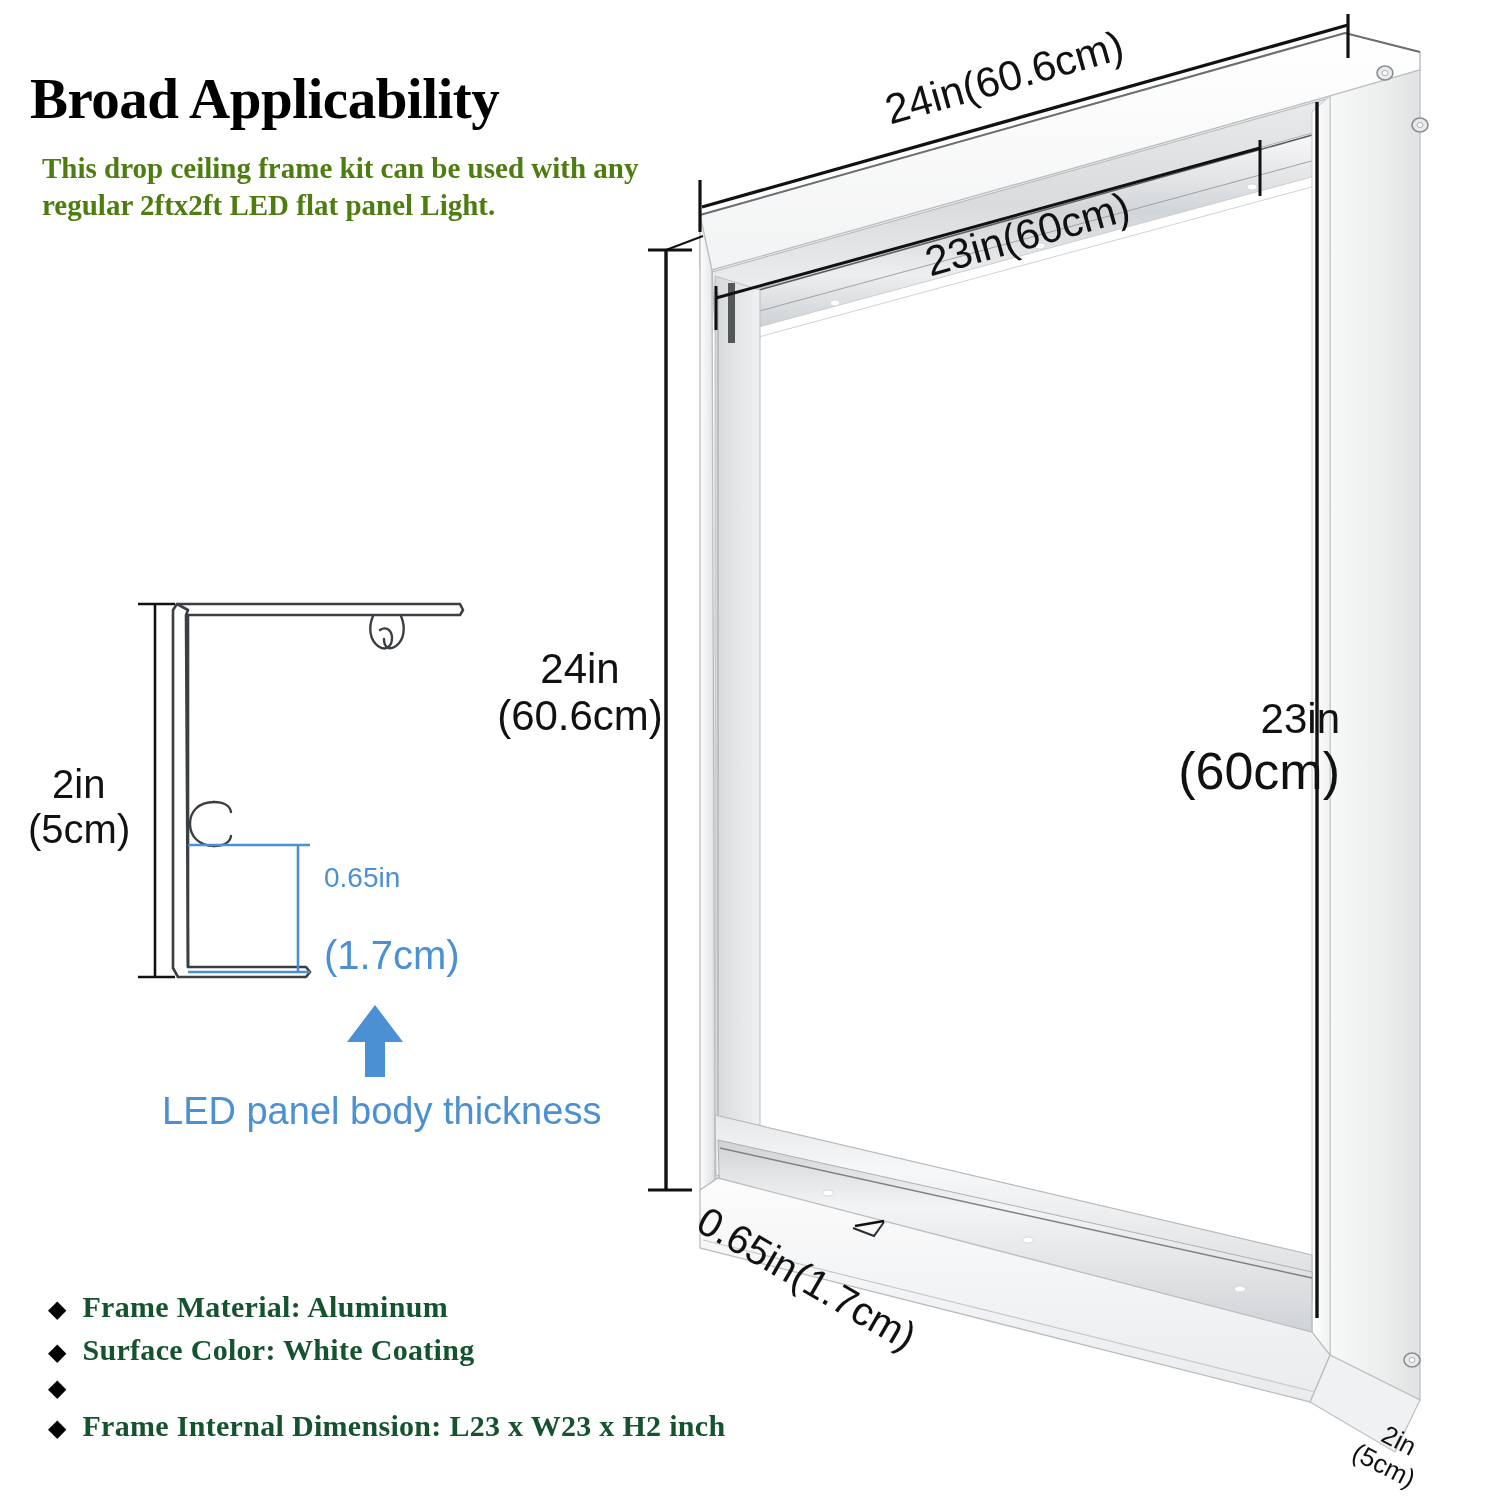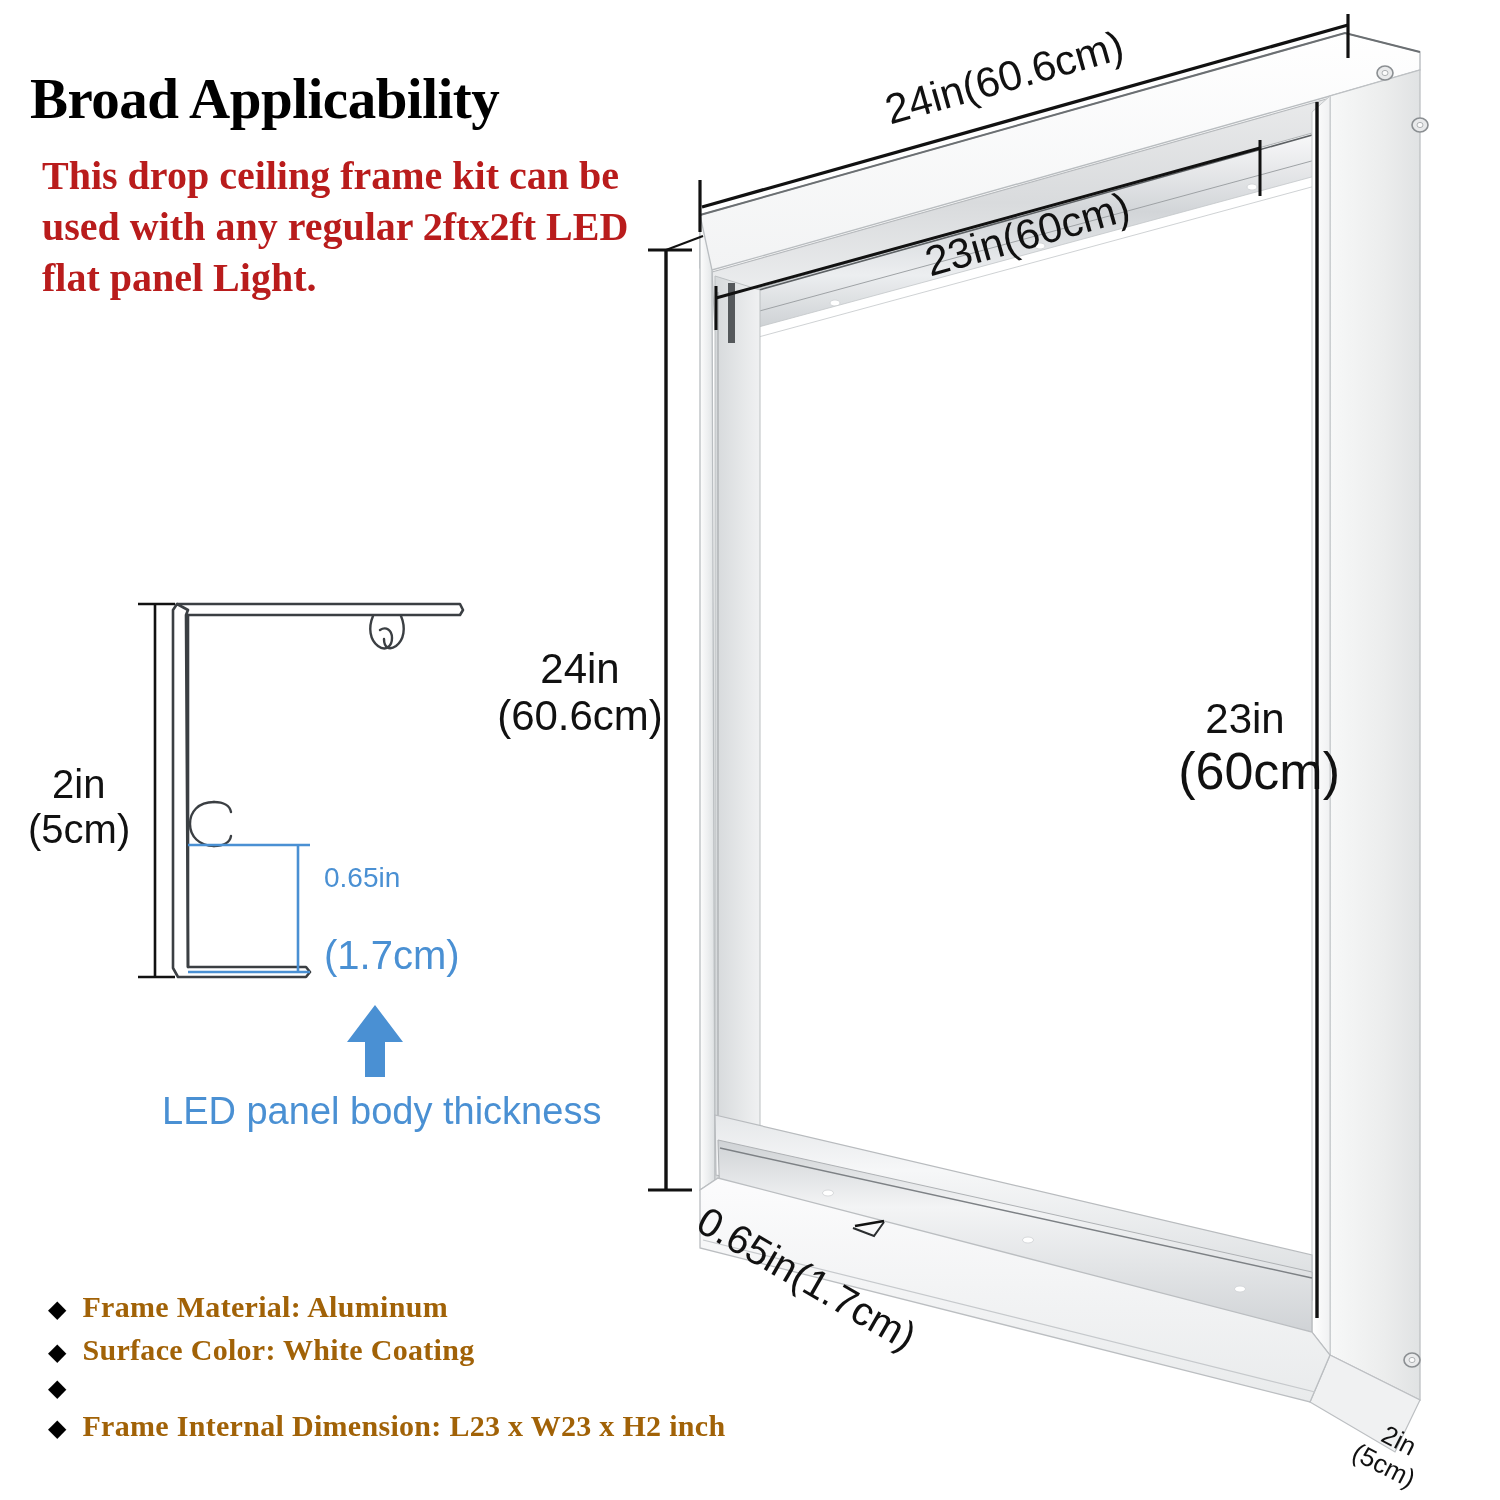--- a/index.html
+++ b/index.html
@@ -9,33 +9,33 @@
   
   .heading{
     position:absolute;left:30px;top:66px;
     font-family:"Liberation Serif",serif;
     font-weight:700;font-size:57px;letter-spacing:-0.5px;color:#000;
     white-space:nowrap;
   }
   .subtitle{
     position:absolute;left:42px;top:150px;width:620px;
     font-family:"Liberation Serif",serif;
-    font-weight:700;font-size:40px;line-height:1.28;color:#b91c1c;
+    font-weight:700;font-size:29px;line-height:1.28;color:#4d7c0f;
   }
 
   
   .bullets{position:absolute;left:48px;top:1290px;width:960px;}
   .bullet-row{display:flex;align-items:baseline;margin-bottom:9px;}
   .bullet-mark{
     font-size:24px;line-height:1;color:#000;margin-right:16px;
     font-family:"DejaVu Sans",sans-serif;
   }
   .bullet-text{
     font-family:"Liberation Serif",serif;
-    font-weight:700;font-size:30px;color:#a16207;white-space:nowrap;letter-spacing:0.3px;
+    font-weight:700;font-size:30px;color:#14532d;white-space:nowrap;letter-spacing:0.3px;
   }
 
   
   .dimlabel{
     position:absolute;color:#111;font-family:"Liberation Sans",sans-serif;
     font-size:41px;line-height:1.12;white-space:pre;font-weight:400;
   }
   .dimlabel.blue{color:#4a90d3;}
   .bluetext{
     position:absolute;color:#4a90d3;font-family:"Liberation Sans",sans-serif;
@@ -199,21 +199,21 @@
   <div class="dimlabel" style="left:880px;top:88px;transform:rotate(-15.8deg);transform-origin:left top;font-size:42px;">24in(60.6cm)</div>
 
   <div class="dimlabel" style="left:920px;top:240px;transform:rotate(-15.8deg);transform-origin:left top;font-size:42px;">23in(60cm)</div>
 
   <div style="position:absolute;left:480px;top:645px;text-align:center;width:200px;">
     <div class="dimlabel" style="position:static;font-size:42px;text-align:center;">24in</div>
     <div class="dimlabel" style="position:static;font-size:42px;text-align:center;">(60.6cm)</div>
   </div>
 
   <div style="position:absolute;left:1150px;top:695px;text-align:center;width:190px;">
-    <div class="dimlabel" style="position:static;font-size:42px;text-align:center;">23in</div>
+    <div class="dimlabel" style="position:static;font-size:42px;text-align:right;">23in</div>
     <div class="dimlabel" style="position:static;font-size:52px;text-align:right;">(60cm)</div>
   </div>
 
   <div class="dimlabel" style="left:712px;top:1198px;transform:rotate(30deg);transform-origin:left top;font-size:40px;">0.65in(1.7cm)</div>
 
   <div style="position:absolute;left:1390px;top:1420px;transform:rotate(27deg);transform-origin:left top;">
     <div class="dimlabel" style="position:static;font-size:26px;">2in</div>
     <div class="dimlabel" style="position:static;font-size:26px;margin-left:-18px;">(5cm)</div>
   </div>
 

